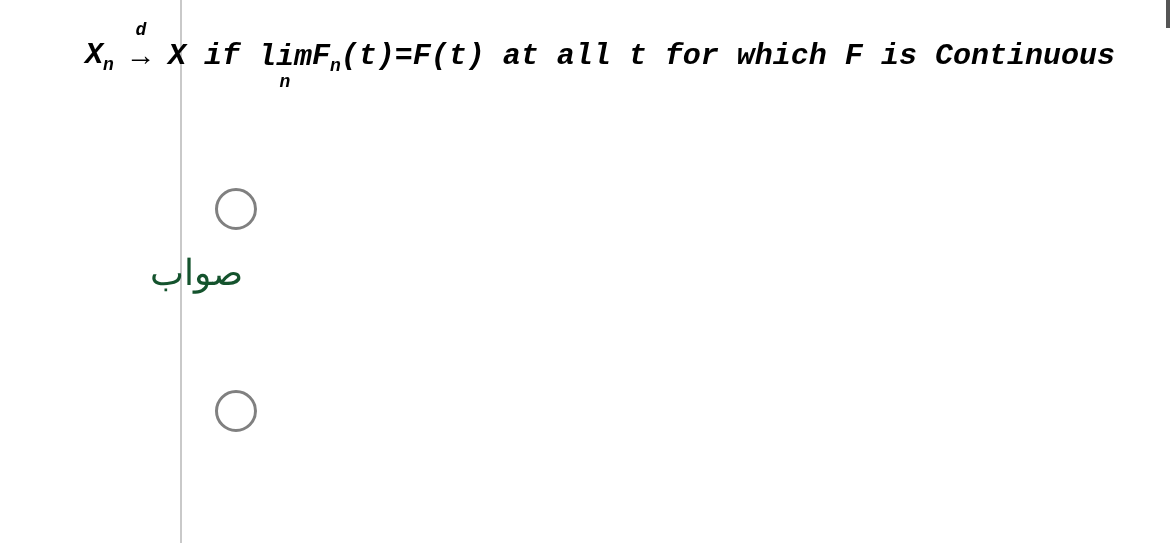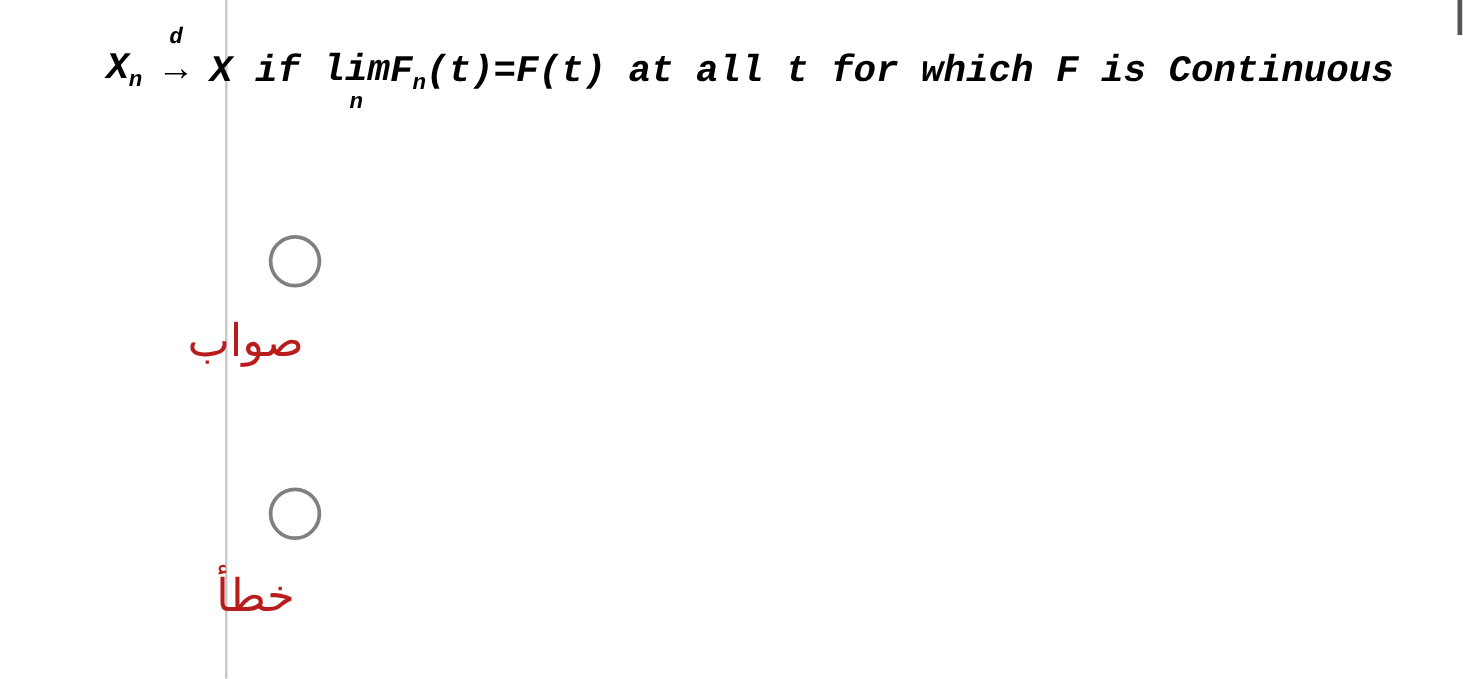--- a/index.html
+++ b/index.html
@@ -84,21 +84,21 @@
     border-radius: 50%;
     background: #fff;
   }
   .radio1 { left: 215px; top: 188px; }
   .radio2 { left: 215px; top: 390px; }
 
   .opt-label {
     position: absolute;
     font-family: Tahoma, Arial, sans-serif;
     font-size: 36px;
-    color: #b91c1c;
+    color: #14532d;
     font-weight: normal;
     direction: rtl;
   }
   .label1 { left: 150px; top: 252px; }
   .label2 { left: 173px; top: 456px; }
 
   .rightbar {
     position: absolute;
     right: 0;
     top: 0;
@@ -127,15 +127,14 @@
     <span>if </span><span class="lim-block">
       <span>lim</span>
       <span class="lim-sub">n</span>
     </span><span>F</span><span class="sub">n</span><span>(t)</span><span>=</span><span>F(t)</span><span> at all t for which F is Continuous</span>
   </div>
 
   <div class="radio radio1"></div>
   <div class="opt-label label1">صواب</div>
 
   <div class="radio radio2"></div>
-  <div class="opt-label label2">خطأ</div>
 
 </div>
 
 </body></html>

